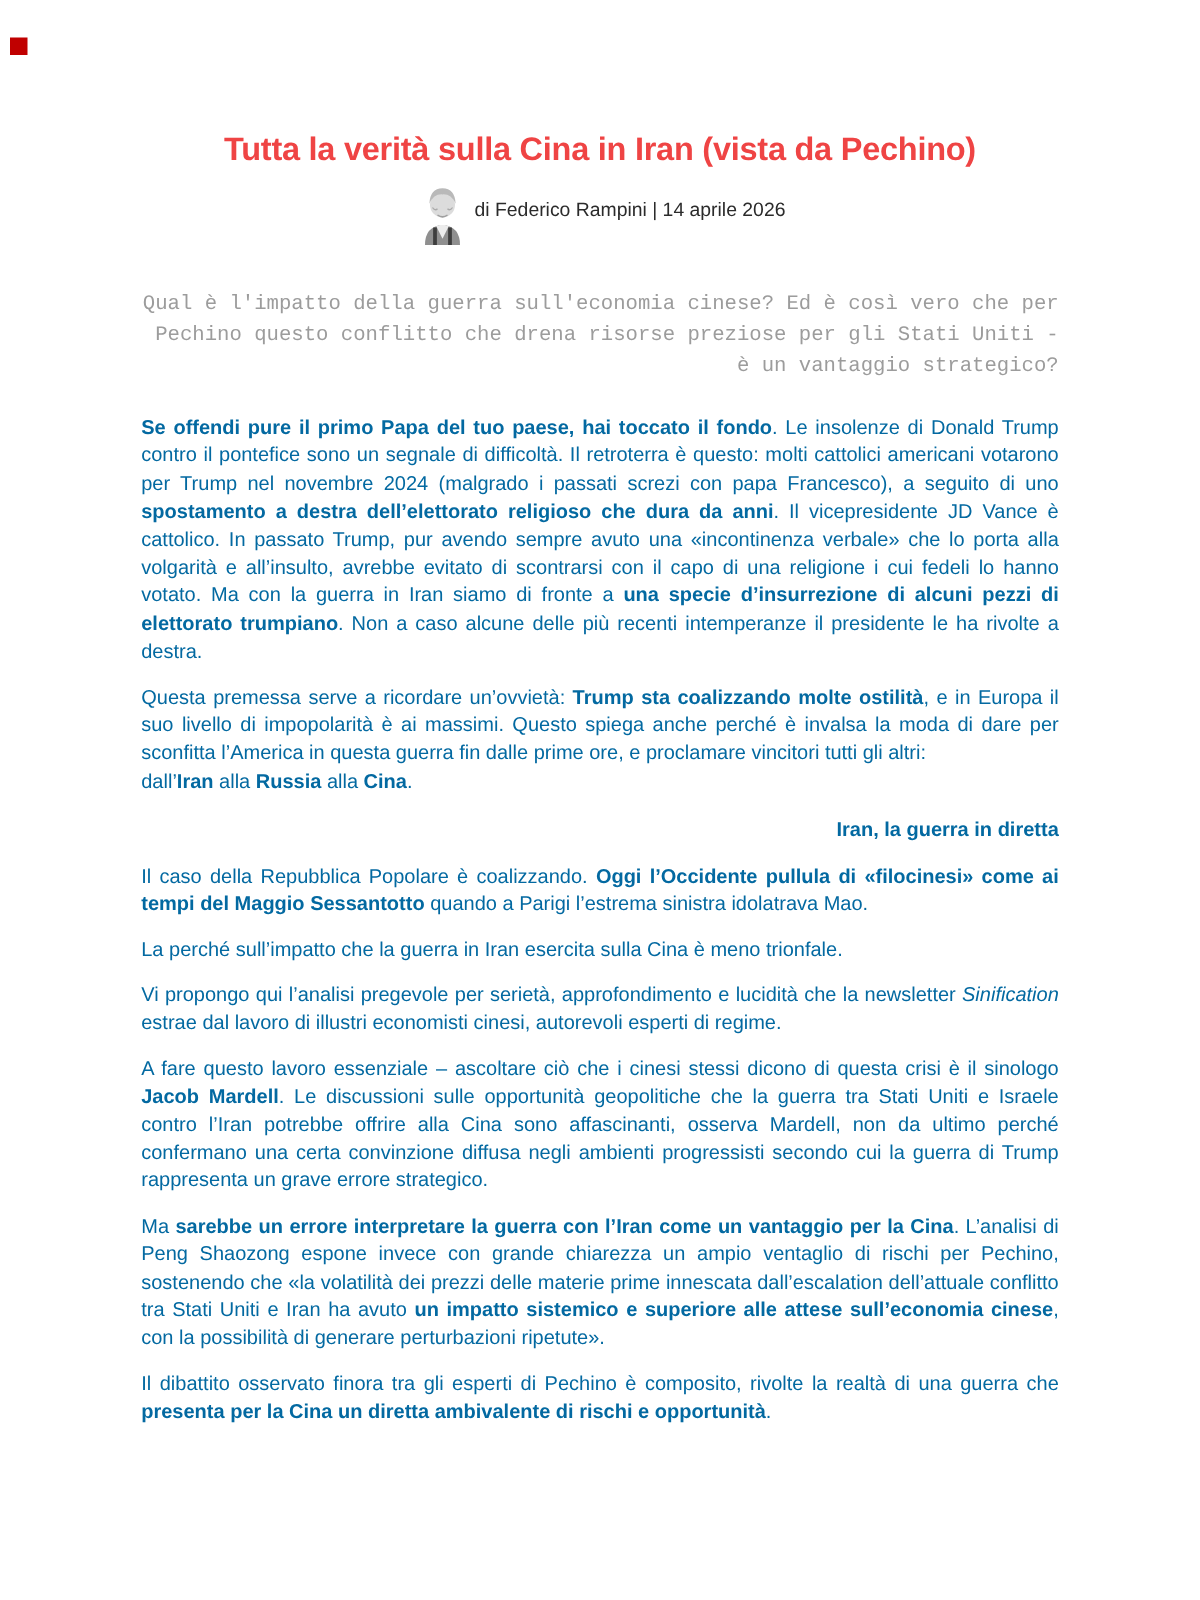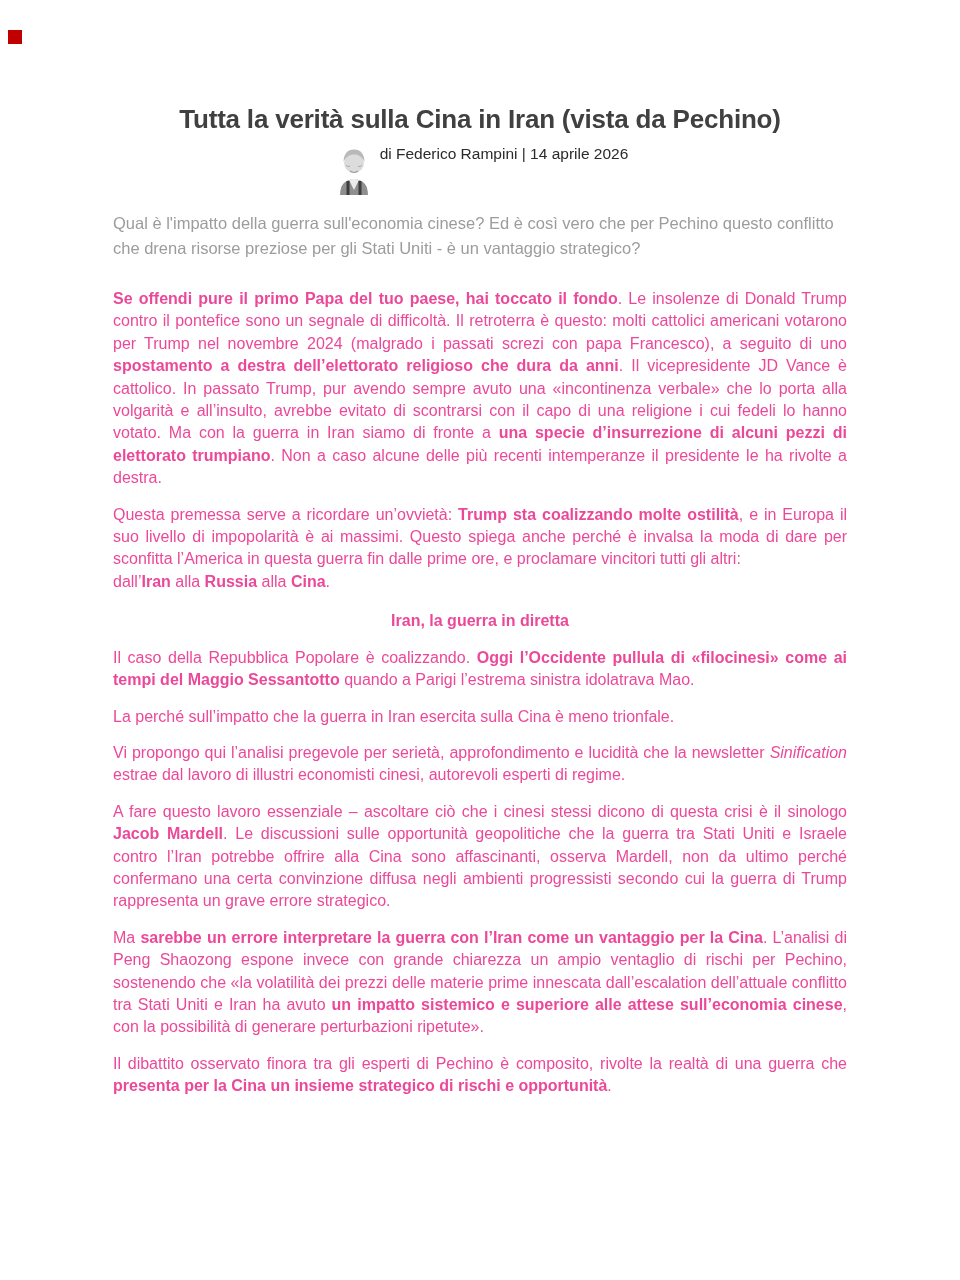--- a/index.html
+++ b/index.html
@@ -4,35 +4,35 @@
 <style>
   html,body{margin:0;padding:0}
   body{
     width:960px;height:1280px;background:#ffffff;position:relative;overflow:hidden;
     font-family:"Liberation Sans","DejaVu Sans",sans-serif;color:#1d1d1d;
     -webkit-font-smoothing:antialiased;
   }
   .red-marker{position:absolute;left:8px;top:30px;width:14px;height:14px;background:#c00000}
   .content{padding:104px 113px 0 113px}
   .title{
-    font-size:26px;line-height:31px;font-weight:bold;color:#404040;
+    font-size:26px;line-height:31px;font-weight:bold;color:#ef4444;
     text-align:center;margin:0 0 10px 0;letter-spacing:-0.2px;
   }
-  .byline-row{display:flex;justify-content:center;align-items:flex-start;gap:4px;height:52px;margin:0 0 14px 0}
+  .byline-row{display:flex;justify-content:center;align-items:center;gap:4px;height:52px;margin:0 0 33px 0}
   .author-photo{width:44px;height:50px;display:block}
   .byline{font-size:15.5px;color:#2b2b2b;padding-bottom:4px;white-space:nowrap}
   .standfirst{
-    color:#9c9c9c;font-size:16.5px;line-height:25px;text-align:left;
-    margin:0 auto 27px auto;max-width:742px;
+    color:#9c9c9c;font-size:16.5px;line-height:25px;text-align:right;
+    margin:0 auto 27px auto;max-width:742px;font-family:Liberation Mono, monospace;
   }
   .article .para{
     font-size:16px;line-height:22.4px;text-align:justify;
-    margin:0 0 14px 0;color:#ec4899;
+    margin:0 0 14px 0;color:#0369a1;
   }
-  .article .para.heading{font-weight:bold;text-align:center;margin:17px 0 14px 0}
+  .article .para.heading{font-weight:bold;text-align:right;margin:17px 0 14px 0}
   .article .para.indent{padding-left:6px}
   .article strong{font-weight:bold}
   .article em{}
 </style>
 </head>
 <body>
 
 <div class="red-marker"></div>
 
 <div class="content">
@@ -58,16 +58,16 @@
 
   <div class="article">
       <p class="para"><strong>Se offendi pure il primo Papa del tuo paese, hai toccato il fondo</strong><span>. Le insolenze di Donald Trump contro il pontefice sono un segnale di difficoltà. Il retroterra è questo: molti cattolici americani votarono per Trump nel novembre 2024 (malgrado i passati screzi con papa Francesco), a seguito di uno </span><strong>spostamento a destra dell’elettorato religioso che dura da anni</strong><span>. Il vicepresidente JD Vance è cattolico. In passato Trump, pur avendo sempre avuto una «incontinenza verbale» che lo porta alla volgarità e all’insulto, avrebbe evitato di scontrarsi con il capo di una religione i cui fedeli lo hanno votato. Ma con la guerra in Iran siamo di fronte a </span><strong>una specie d’insurrezione di alcuni pezzi di elettorato trumpiano</strong><span>. Non a caso alcune delle più recenti intemperanze il presidente le ha rivolte a destra.</span></p>
       <p class="para"><span>Questa premessa serve a ricordare un’ovvietà: </span><strong>Trump sta coalizzando molte ostilità</strong><span>, e in Europa il suo livello di impopolarità è ai massimi. Questo spiega anche perché è invalsa la moda di dare per sconfitta l’America in questa guerra fin dalle prime ore, e proclamare vincitori tutti gli altri:</span><br><span>dall’</span><strong>Iran</strong><span> alla </span><strong>Russia</strong><span> alla </span><strong>Cina</strong><span>.</span></p>
       <p class="para heading"><span>Iran, la guerra in diretta</span></p>
       <p class="para"><span>Il caso della Repubblica Popolare è coalizzando. </span><strong>Oggi l’Occidente pullula di «filocinesi» come ai tempi del Maggio Sessantotto</strong><span> quando a Parigi l’estrema sinistra idolatrava Mao.</span></p>
       <p class="para"><span>La perché sull’impatto che la guerra in Iran esercita sulla Cina è meno trionfale.</span></p>
       <p class="para"><span>Vi propongo qui l’analisi pregevole per serietà, approfondimento e lucidità che la newsletter </span><em>Sinification</em><span> estrae dal lavoro di illustri economisti cinesi, autorevoli esperti di regime.</span></p>
       <p class="para"><span>A fare questo lavoro essenziale – ascoltare ciò che i cinesi stessi dicono di questa crisi è il sinologo </span><strong>Jacob Mardell</strong><span>. Le discussioni sulle opportunità geopolitiche che la guerra tra Stati Uniti e Israele contro l’Iran potrebbe offrire alla Cina sono affascinanti, osserva Mardell, non da ultimo perché confermano una certa convinzione diffusa negli ambienti progressisti secondo cui la guerra di Trump rappresenta un grave errore strategico.</span></p>
       <p class="para"><span>Ma </span><strong>sarebbe un errore interpretare la guerra con l’Iran come un vantaggio per la Cina</strong><span>. L’analisi di Peng Shaozong espone invece con grande chiarezza un ampio ventaglio di rischi per Pechino, sostenendo che «la volatilità dei prezzi delle materie prime innescata dall’escalation dell’attuale conflitto tra Stati Uniti e Iran ha avuto </span><strong>un impatto sistemico e superiore alle attese sull’economia cinese</strong><span>, con la possibilità di generare perturbazioni ripetute».</span></p>
-      <p class="para"><span>Il dibattito osservato finora tra gli esperti di Pechino è composito, rivolte la realtà di una guerra che </span><strong>presenta per la Cina un insieme strategico di rischi e opportunità</strong><span>.</span></p>
+      <p class="para"><span>Il dibattito osservato finora tra gli esperti di Pechino è composito, rivolte la realtà di una guerra che </span><strong>presenta per la Cina un diretta ambivalente di rischi e opportunità</strong><span>.</span></p>
     </div>
 
 </div>
 
 </body></html>

